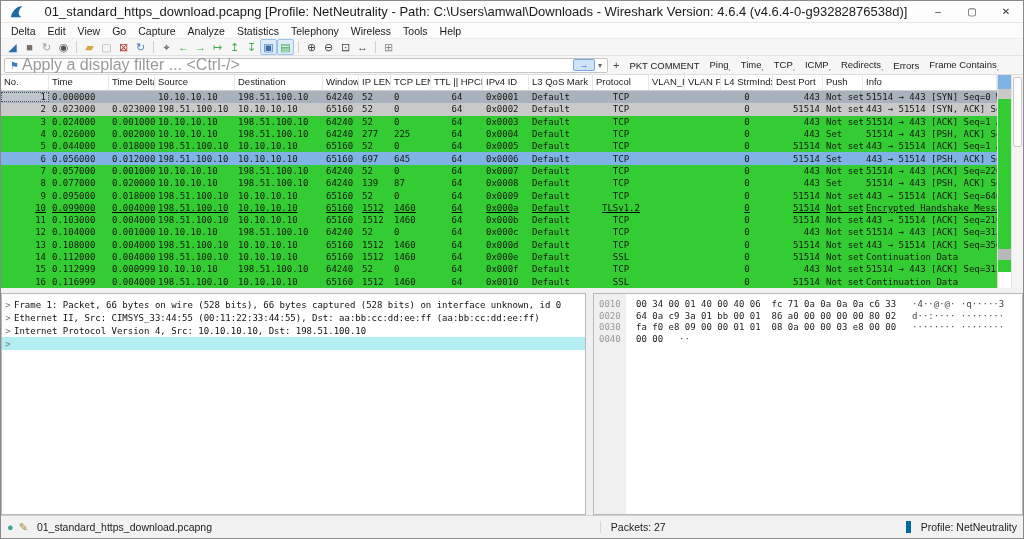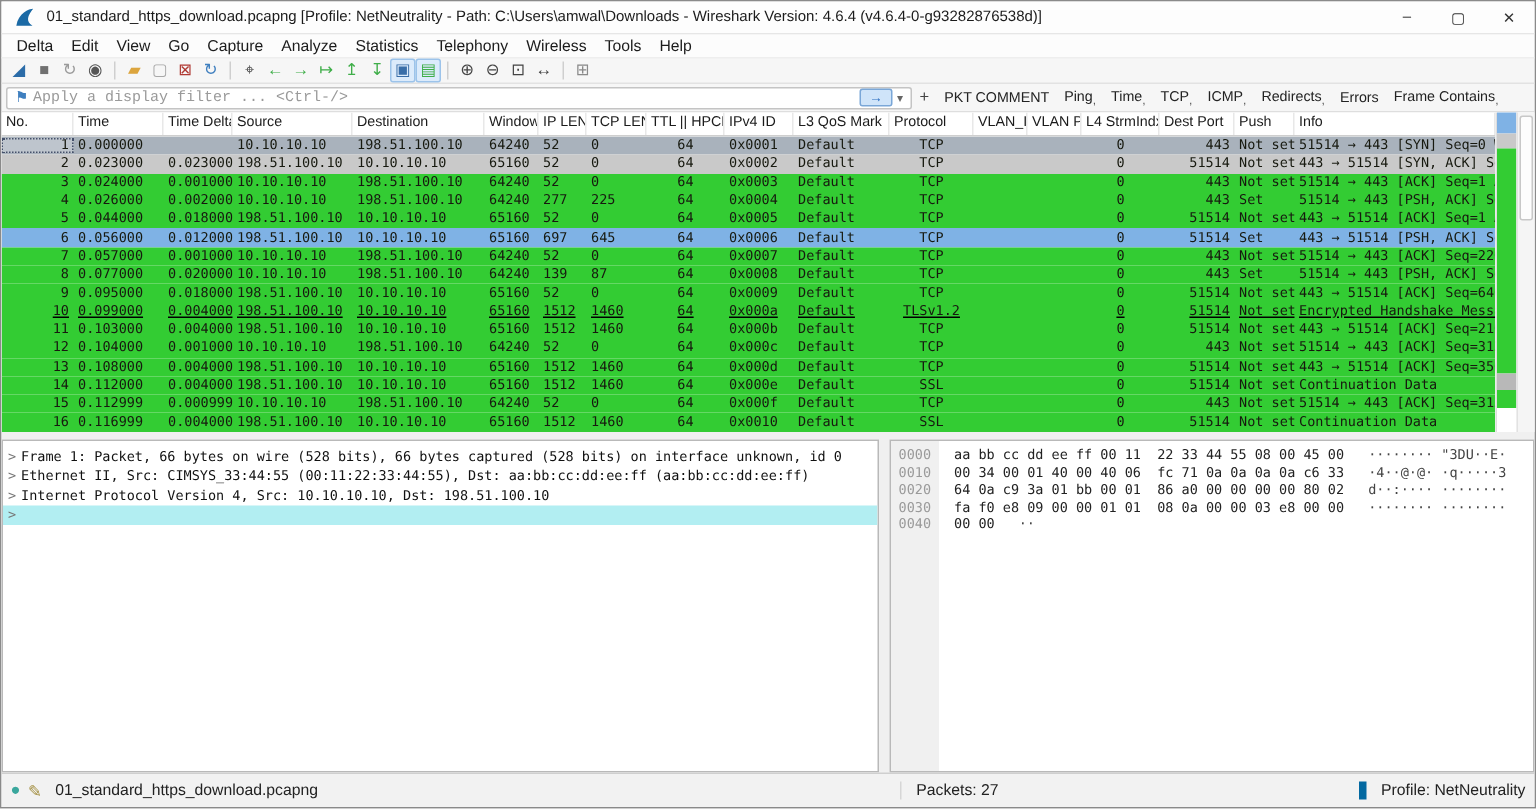--- a/index.html
+++ b/index.html
@@ -5,21 +5,21 @@
   * { box-sizing: border-box; margin: 0; padding: 0; }
   html,body { width:1024px; height:539px; overflow:hidden; background:#cfcfcf;
     font-family:"Liberation Sans", sans-serif; }
   .window { width:1024px; height:539px; border:1px solid #8a8a8a; background:#f0f0f0;
     display:flex; flex-direction:column; }
 
   
   .titlebar { height:22px; flex:0 0 22px; background:#fdfdfd; display:flex; align-items:center;
     padding-left:8px; border-bottom:1px solid #e6e6e6; }
   .appicon { width:15px; height:15px; margin-right:7px; flex:0 0 auto; }
-  .title-text { font-size:10px; color:#1b1b1b; flex:1 1 auto; white-space:nowrap; overflow:hidden; }
+  .title-text { font-size:13px; color:#1b1b1b; flex:1 1 auto; white-space:nowrap; overflow:hidden;text-align:center; }
   .wctl { width:34px; height:22px; display:flex; align-items:center; justify-content:center;
     font-size:10px; color:#333; }
 
   
   .menubar { height:15px; flex:0 0 15px; background:#fcfcfc; display:flex; align-items:center;
     padding-left:4px; }
   .menu-item { font-size:10.5px; color:#1b1b1b; padding:0 6px; }
 
   
   .toolbar { height:18px; flex:0 0 18px; background:#f6f6f6; border-top:1px solid #eee;
@@ -28,22 +28,22 @@
     font-size:11px; line-height:1; border:1px solid transparent; border-radius:2px; }
   .tbtn.active { background:#dcebfb; border-color:#9cc3ea; }
   .tsep { width:1px; height:12px; background:#cfcfcf; margin:0 4px; }
 
   
   .filterbar { height:19px; flex:0 0 19px; background:#f6f6f6; display:flex; align-items:center;
     padding:0 3px; border-bottom:1px solid #dedede; }
   .filter-field { flex:1 1 auto; height:15px; background:#fff; border:1px solid #c4c4c4;
     border-radius:2px; display:flex; align-items:center; padding:0 2px; max-width:604px; }
   .bookmark { font-size:10px; color:#3f7fbf; margin:0 3px; }
-  .filter-field input { border:none; outline:none; flex:1 1 auto; font-size:10px;
-    font-family:Liberation Mono, monospace; color:#333; background:transparent; }
+  .filter-field input { border:none; outline:none; flex:1 1 auto; font-size:16px;
+    font-family:Liberation Sans, sans-serif; color:#333; background:transparent; }
   .filter-field input::placeholder { color:#9a9a9a; }
   .applybtn { width:22px; height:12px; background:#cfe4f9; border:1px solid #7aa7d8; border-radius:2px;
     color:#2d6fc2; font-size:9px; display:flex; align-items:center; justify-content:center; margin-left:2px;}
   .caret { font-size:8px; color:#666; padding:0 3px; }
   .plusbtn { font-size:11px; color:#444; padding:0 5px; }
   .fbtn { font-size:9.5px; color:#222; margin:0 5px; white-space:nowrap; }
   .fmark { font-size:8px; color:#555; vertical-align:-2px; }
 
   
   .list-zone { height:213px; flex:0 0 213px; display:flex; background:#fff; }
@@ -549,21 +549,20 @@
           <span>Internet Protocol Version 4, Src: 10.10.10.10, Dst: 198.51.100.10</span>
         </div>
         <div class="dline dsel">
           <span class="dexp">&gt;</span>
         </div>
       </div>
     <div class="vsplit"></div>
     <div class="hex-pane">
       <div class="hex-gutter"></div>
       <div id="hexrows">
-          <div class="xrow"><span class="xoff">0000</span><span class="xhex">aa bb cc dd ee ff 00 11  22 33 44 55 08 00 45 00</span><span class="xascii">········ "3DU··E·</span></div>
           <div class="xrow"><span class="xoff">0010</span><span class="xhex">00 34 00 01 40 00 40 06  fc 71 0a 0a 0a 0a c6 33</span><span class="xascii">·4··@·@· ·q·····3</span></div>
           <div class="xrow"><span class="xoff">0020</span><span class="xhex">64 0a c9 3a 01 bb 00 01  86 a0 00 00 00 00 80 02</span><span class="xascii">d··:···· ········</span></div>
           <div class="xrow"><span class="xoff">0030</span><span class="xhex">fa f0 e8 09 00 00 01 01  08 0a 00 00 03 e8 00 00</span><span class="xascii">········ ········</span></div>
           <div class="xrow"><span class="xoff">0040</span><span class="xhex">00 00</span><span class="xascii">··</span></div>
         </div>
     </div>
   </div>
 
   <div class="statusbar">
     <span id="sicons" style="display:flex; align-items:center;">

